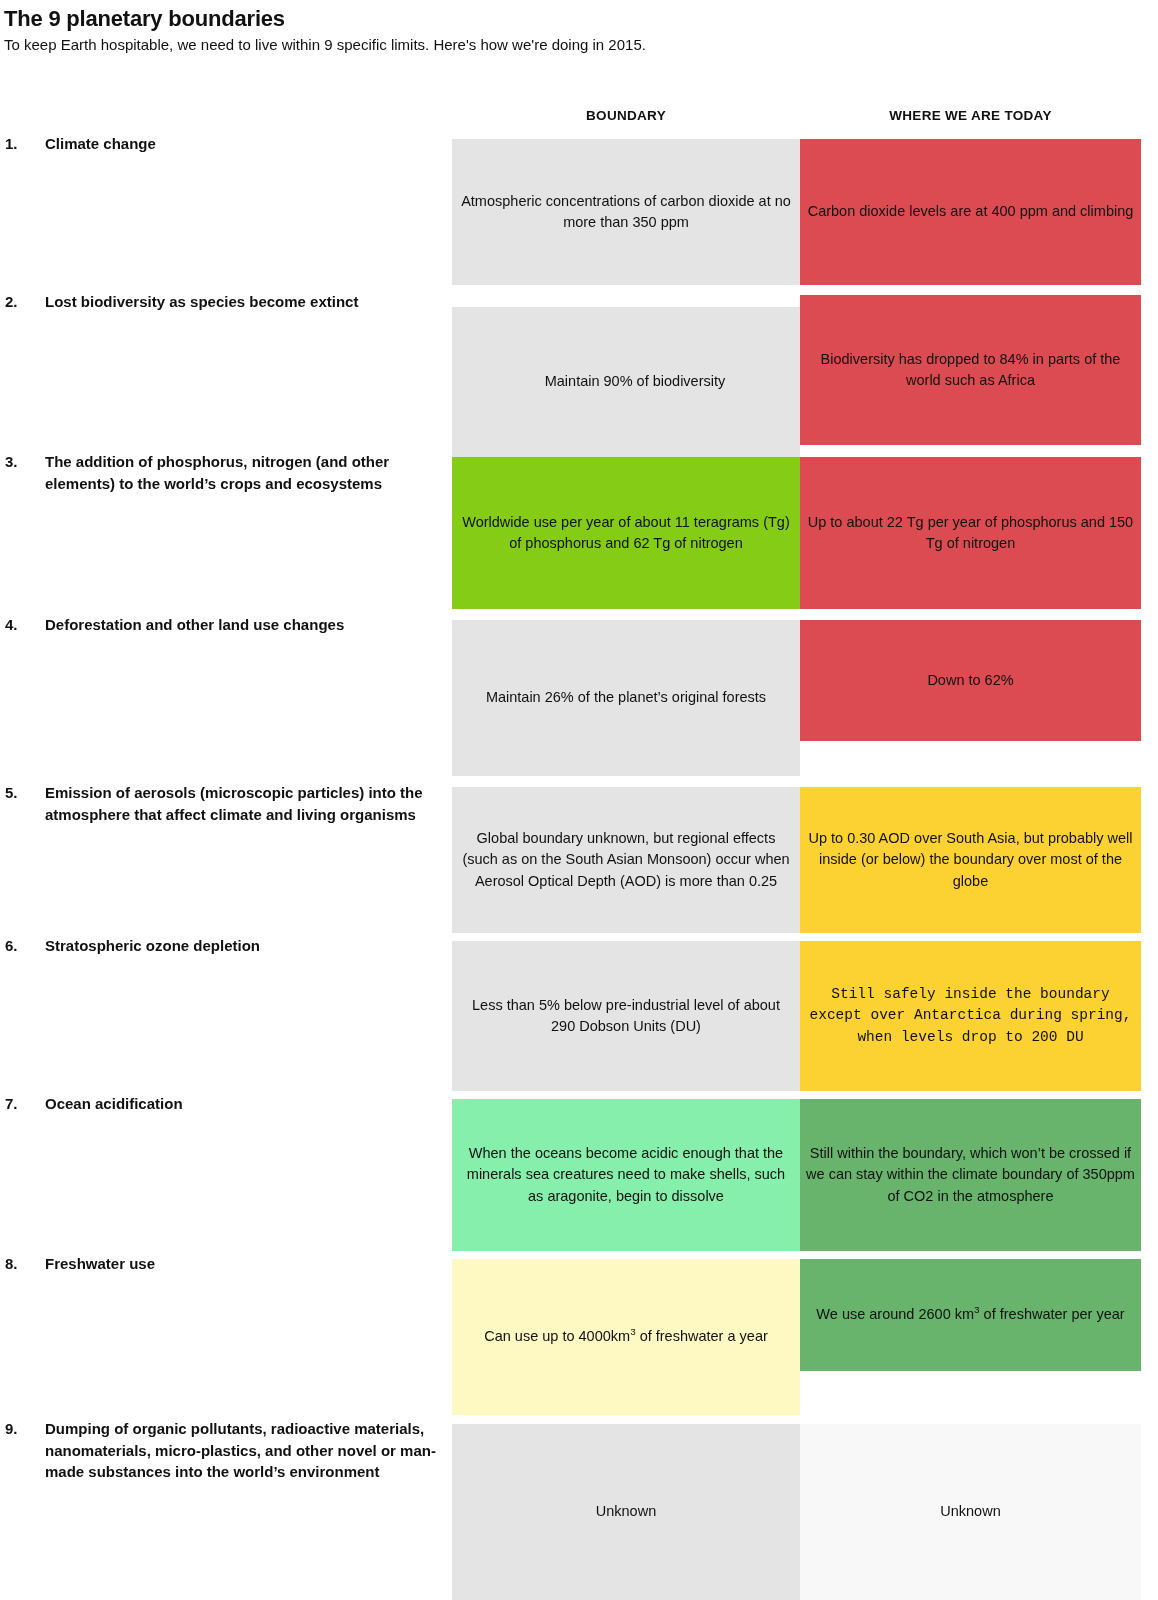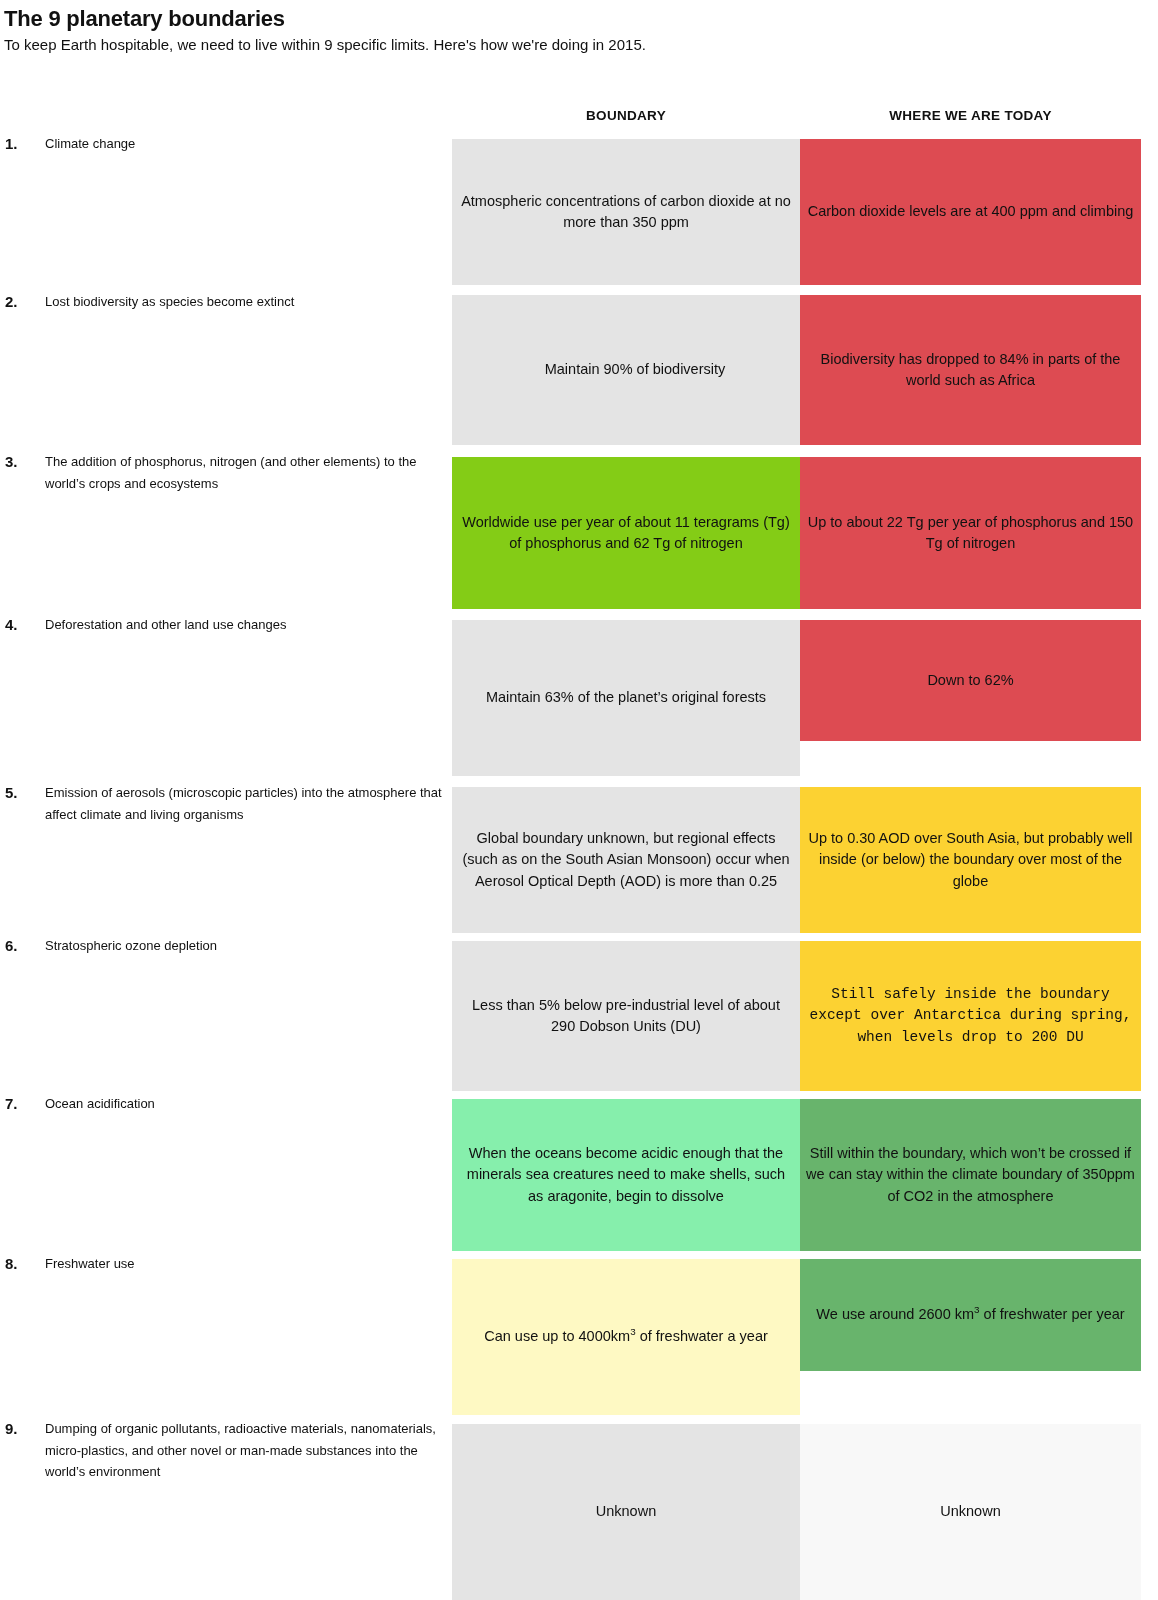--- a/index.html
+++ b/index.html
@@ -70,22 +70,22 @@
     top: 0;
     font-size: 15px;
     font-weight: bold;
     line-height: 21px;
   }
   .label {
     position: absolute;
     left: 45px;
     top: 0;
     width: 400px;
-    font-size: 13px;
-    font-weight: normal;
+    font-size: 15px;
+    font-weight: bold;
     line-height: 21.5px;
   }
   .cell {
     position: absolute;
     display: flex;
     align-items: center;
     justify-content: center;
     text-align: center;
     font-size: 14.5px;
     font-weight: normal;
@@ -119,42 +119,42 @@
       <div class="cell cell-boundary" style="top: 6px; height: 146px; background: rgb(228, 228, 228);">
         <div class="cell-inner">Atmospheric concentrations of carbon dioxide at no more than 350 ppm</div>
       </div>
       <div class="cell cell-today" style="top: 6px; height: 146px; background: rgb(221, 75, 82);">
         <div class="cell-inner">Carbon dioxide levels are at 400 ppm and climbing</div>
       </div>
     </div>
     <div class="row" style="top: 291px; height: 162px;">
       <div class="num">2.</div>
       <div class="label">Lost biodiversity as species become extinct</div>
-      <div class="cell cell-boundary" style="top: 4px; height: 150px; background: rgb(228, 228, 228); padding-left: 24px;">
+      <div class="cell cell-boundary" style="top: 16px; height: 150px; background: rgb(228, 228, 228); padding-left: 24px;">
         <div class="cell-inner">Maintain 90% of biodiversity</div>
       </div>
       <div class="cell cell-today" style="top: 4px; height: 150px; background: rgb(221, 75, 82);">
         <div class="cell-inner">Biodiversity has dropped to 84% in parts of the world such as Africa</div>
       </div>
     </div>
     <div class="row" style="top: 451px; height: 164px;">
       <div class="num">3.</div>
       <div class="label">The addition of phosphorus, nitrogen (and other elements) to the world’s crops and ecosystems</div>
       <div class="cell cell-boundary" style="top: 6px; height: 152px; background: #84cc16;">
         <div class="cell-inner">Worldwide use per year of about 11 teragrams (Tg) of phosphorus and 62 Tg of nitrogen</div>
       </div>
       <div class="cell cell-today" style="top: 6px; height: 152px; background: rgb(221, 75, 82);">
         <div class="cell-inner">Up to about 22 Tg per year of phosphorus and 150 Tg of nitrogen</div>
       </div>
     </div>
     <div class="row" style="top: 614px; height: 168px;">
       <div class="num">4.</div>
       <div class="label">Deforestation and other land use changes</div>
       <div class="cell cell-boundary" style="top: 6px; height: 156px; background: rgb(228, 228, 228);">
-        <div class="cell-inner">Maintain 63% of the planet’s original forests</div>
+        <div class="cell-inner">Maintain 26% of the planet’s original forests</div>
       </div>
       <div class="cell cell-today" style="top: 6px; height: 121px; background: rgb(221, 75, 82);">
         <div class="cell-inner">Down to 62%</div>
       </div>
     </div>
     <div class="row" style="top: 782px; height: 158px;">
       <div class="num">5.</div>
       <div class="label">Emission of aerosols (microscopic particles) into the atmosphere that affect climate and living organisms</div>
       <div class="cell cell-boundary" style="top: 5px; height: 146px; background: rgb(228, 228, 228);">
         <div class="cell-inner">Global boundary unknown, but regional effects (such as on the South Asian Monsoon) occur when Aerosol Optical Depth (AOD) is more than 0.25</div>

